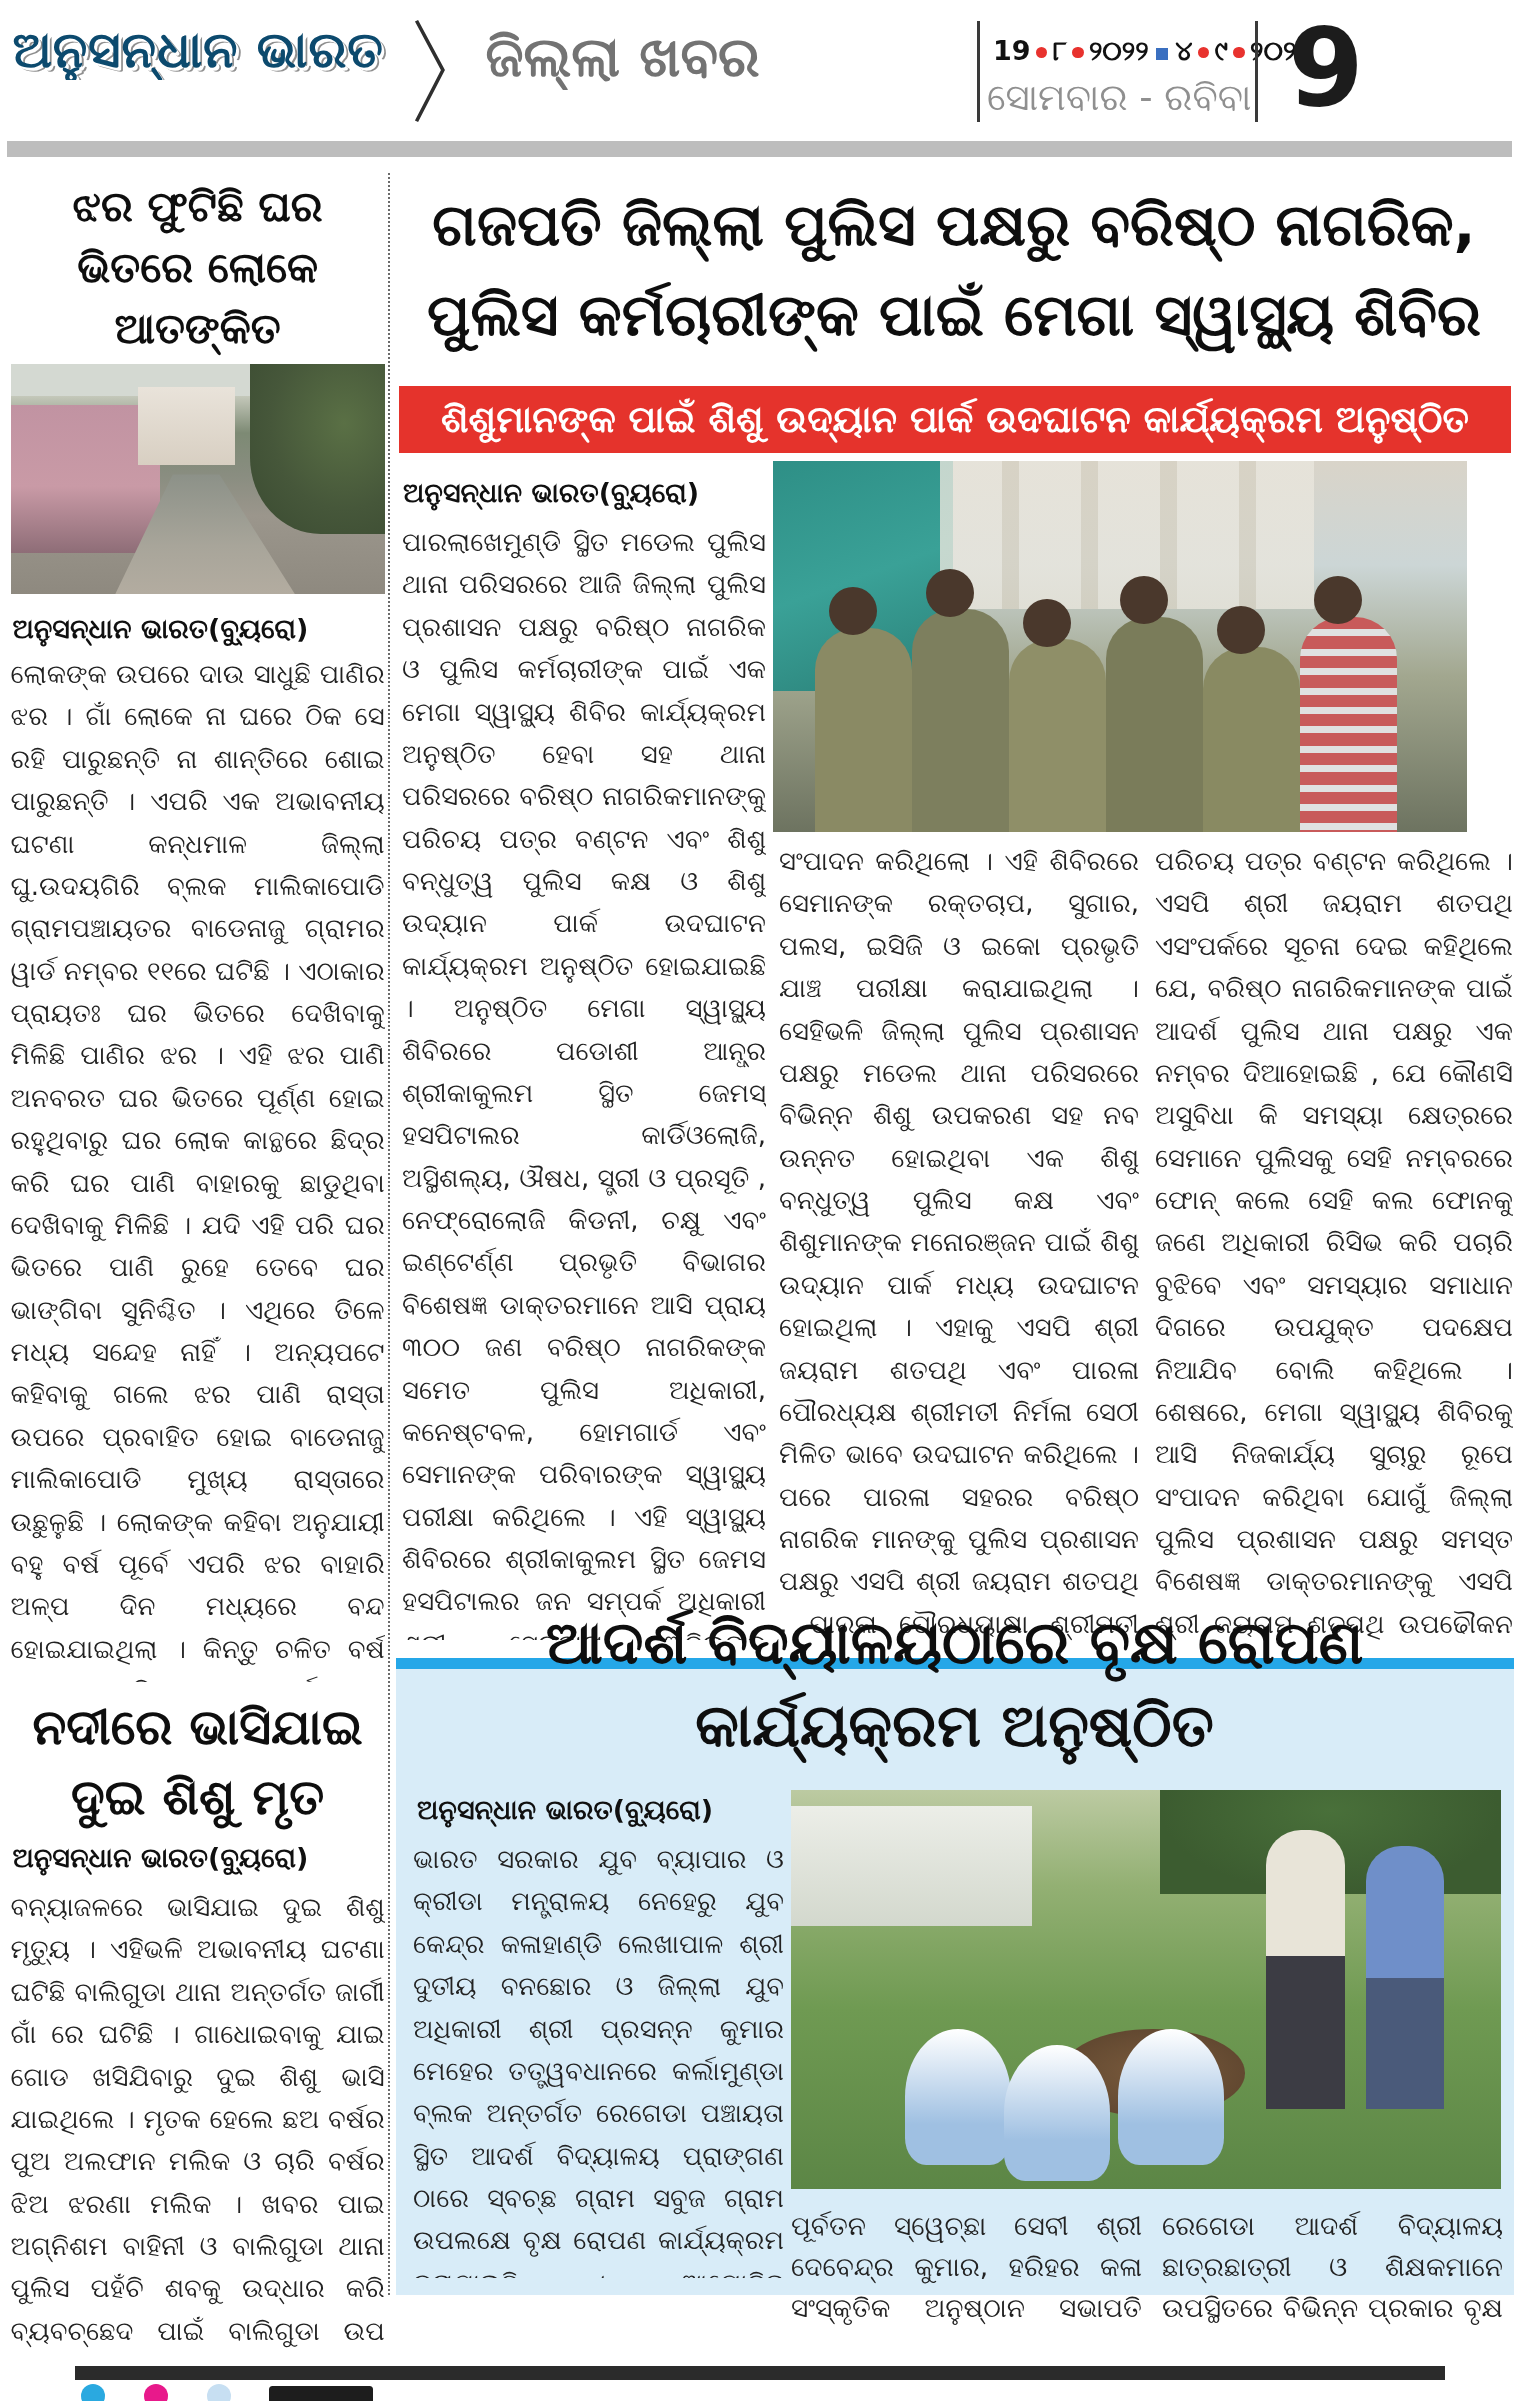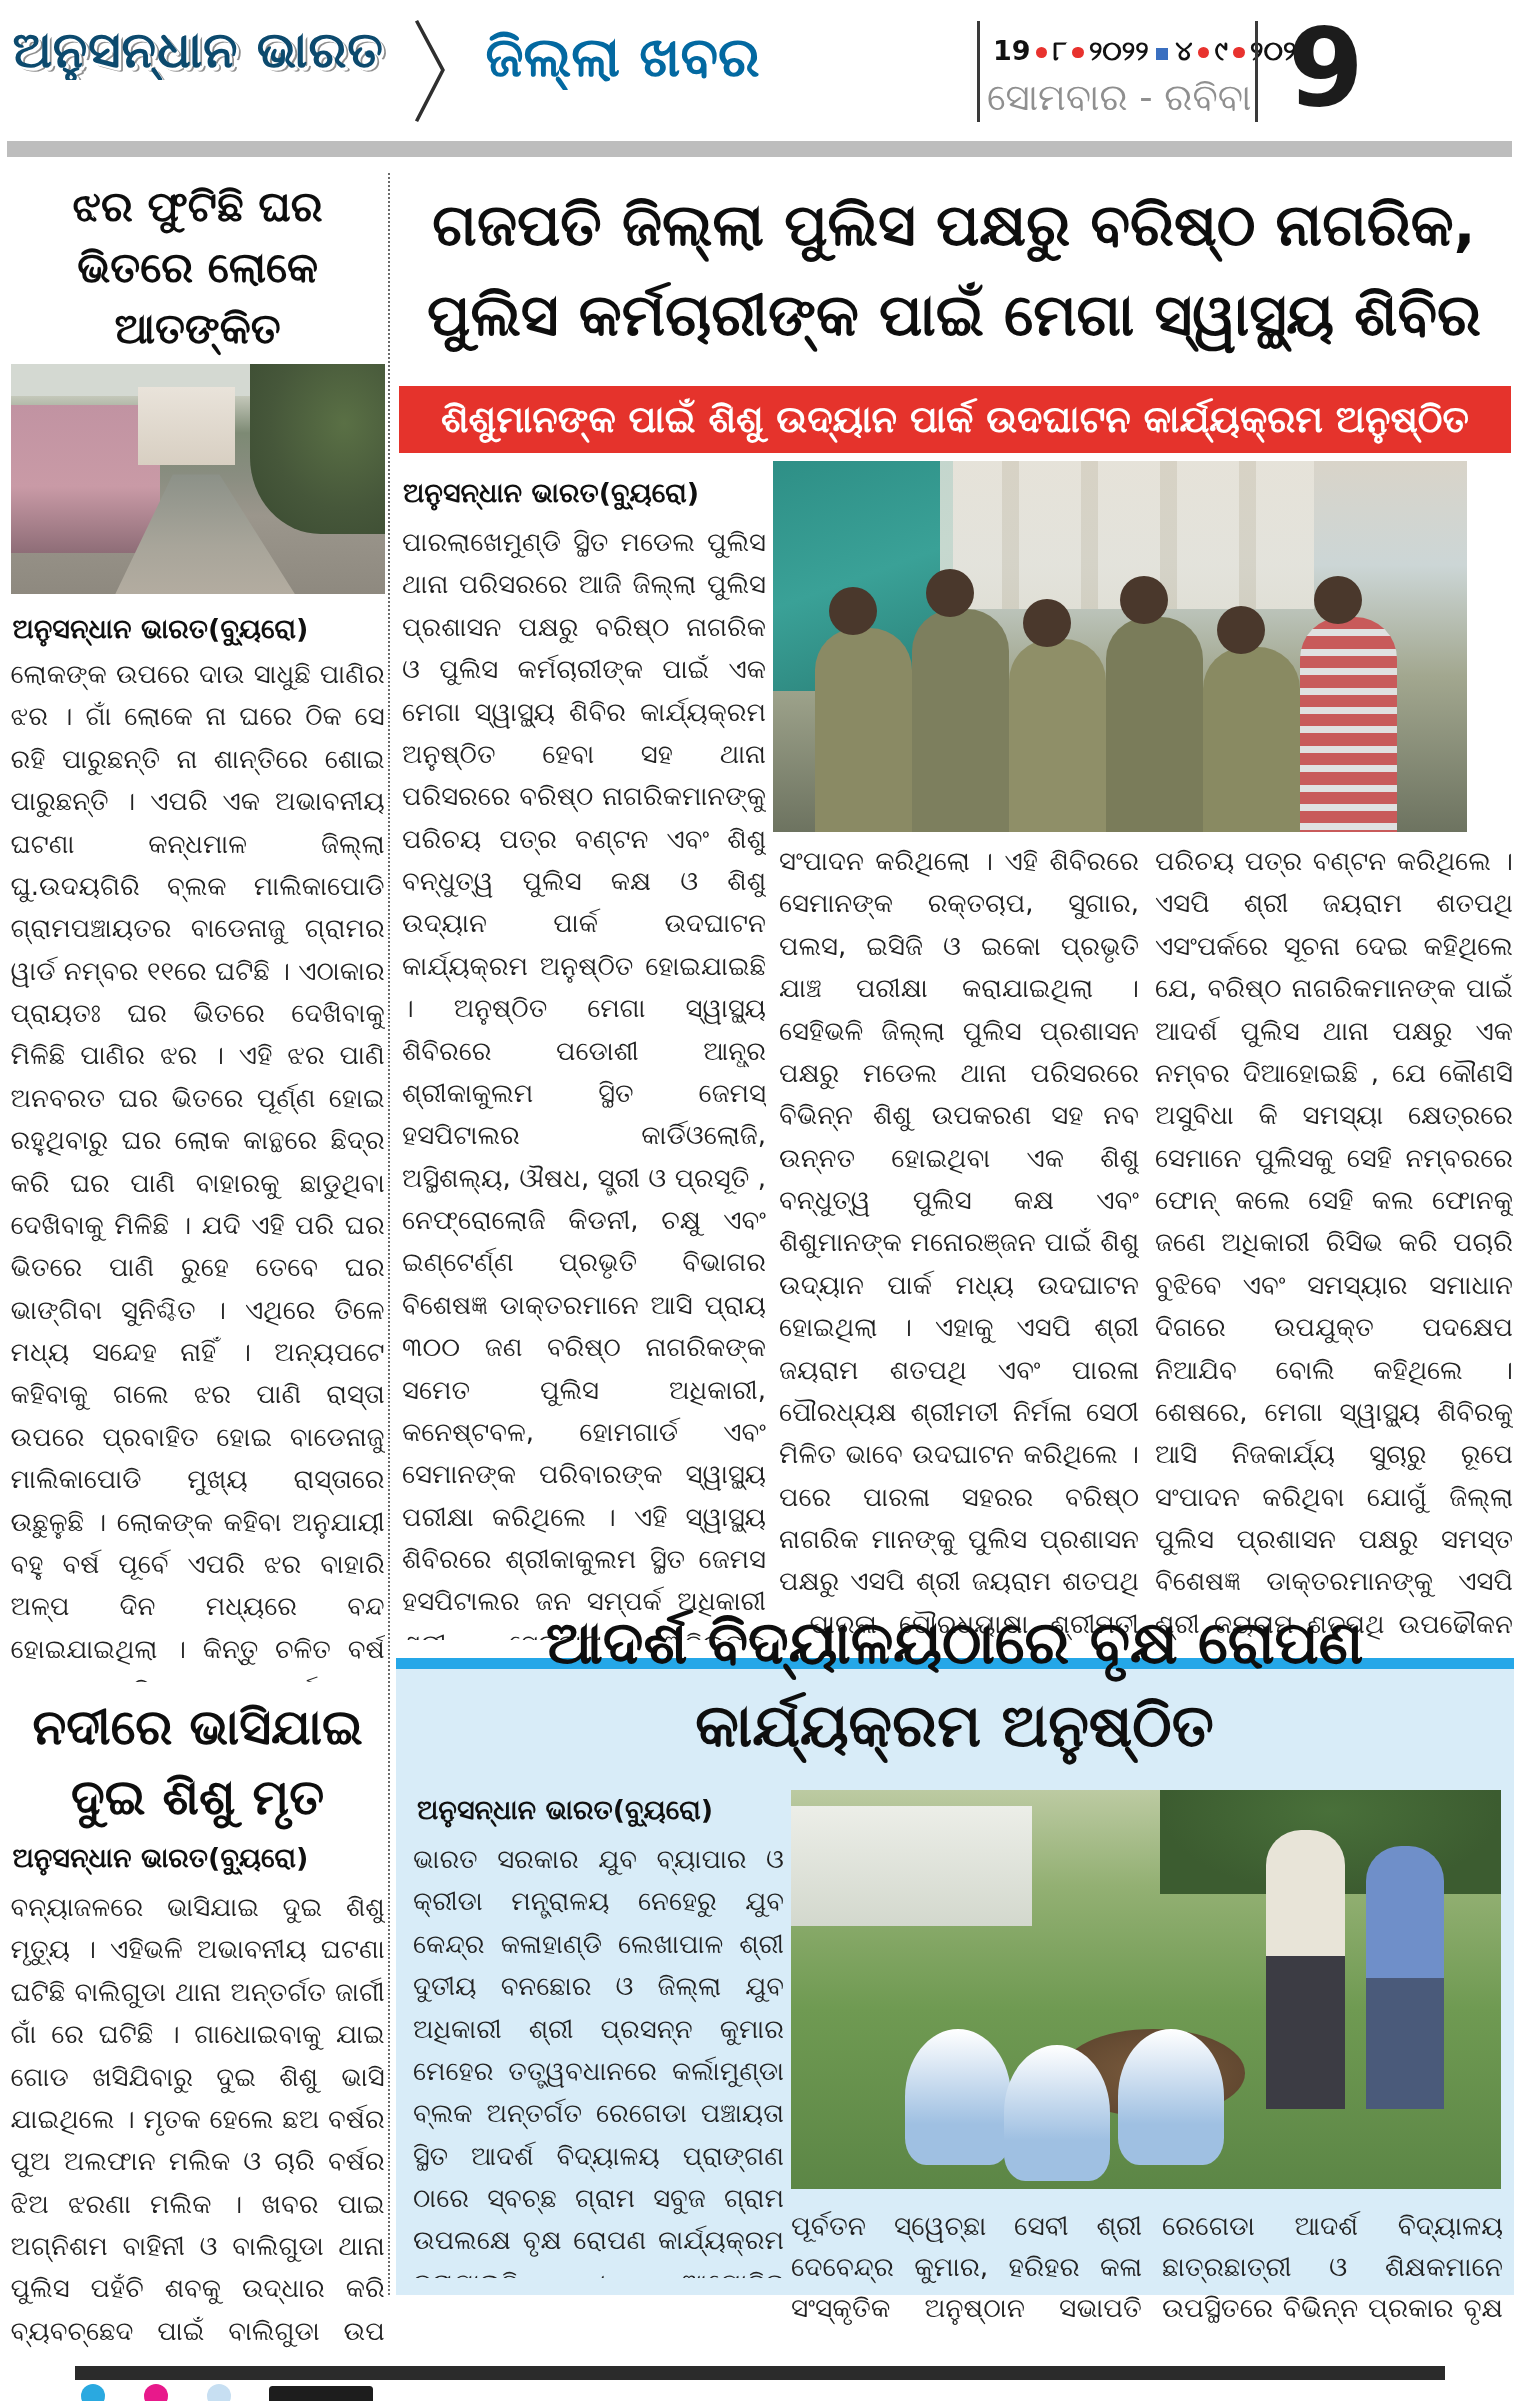--- a/index.html
+++ b/index.html
@@ -19,21 +19,21 @@
   
   .masthead {
     left:12.4px; top:21px; width:399px; font-size:50px; font-weight:bold;
     color:#0c4a6e; letter-spacing:0.9px;
     text-shadow:2.6px 2.6px 0 #ffffff, 4.4px 4.4px 0 #8f8f8f;
     white-space:nowrap; overflow:hidden;
   }
   .chevron { left:413px; top:19.4px; }
   .section-title {
     left:446px; top:25px; width:353px; text-align:center;
-    font-size:55px; font-weight:bold; color:#0369a1; white-space:nowrap; overflow:hidden;
+    font-size:55px; font-weight:bold; color:#737373; white-space:nowrap; overflow:hidden;
   }
   .vrule { width:2.6px; height:101px; background:#3a3a3a; top:21px; }
   .vrule.r1 { left:977px; }
   .vrule.r2 { left:1255px; }
   .date-line { left:993px; top:35px; width:256px; font-size:27px; font-weight:bold;
     color:#111; white-space:nowrap; text-align:center; }
   .date-line .sep-dot { display:inline-block; width:11.5px; height:11.5px; border-radius:50%;
     background:#e8322e; margin:0 5.3px 1.8px 5.3px; }
   .date-line .sep-sq { display:inline-block; width:12.4px; height:12.4px;
     background:#3a6fc0; margin:0 7px 0 7px; }

